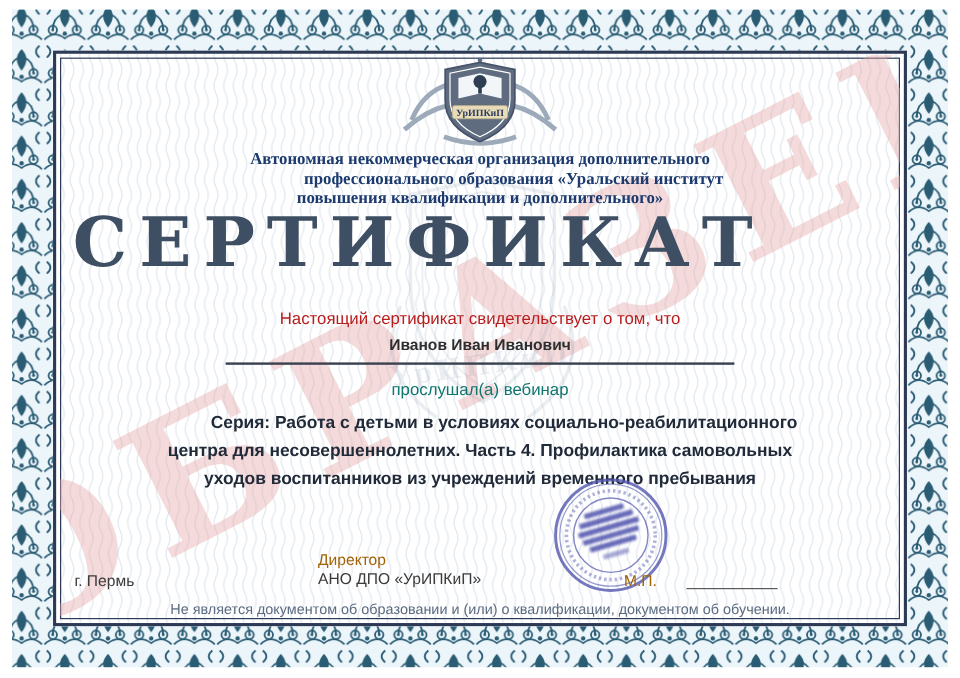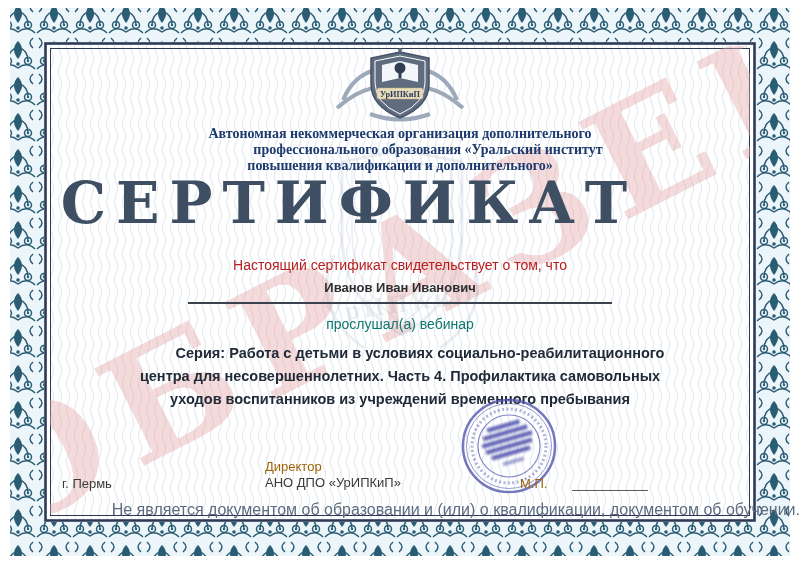--- a/index.html
+++ b/index.html
@@ -33,21 +33,21 @@
   #name-line{left:188px;top:302px;width:424px;height:0;border-top:2px solid #3a414f;}
   #action{left:0;top:316px;width:800px;text-align:center;font-size:14px;color:#0f766e;}
   .course-line{left:0;width:800px;text-align:center;font-size:14.5px;font-weight:bold;color:#212a38;}
   #course1{top:345px;padding-left:20px;} #course2{top:368px;} #course3{top:391px;}
   #stamp{left:450px;top:392px;}
   #director1{left:265px;top:459px;font-size:13px;color:#a16207;}
   #director2{left:265px;top:475px;font-size:13px;color:#3a3a3a;}
   #city{left:62px;top:476px;font-size:13px;color:#3a3a3a;}
   #mp{left:520px;top:476px;font-size:13px;color:#a16207;}
   #sig-line{left:572px;top:490px;width:76px;height:0;border-top:1.5px solid #5a5a5a;}
-  #disclaimer{left:0;top:501px;width:800px;text-align:right;font-size:16px;color:#5c6b80;}
+  #disclaimer{left:0;top:501px;width:800px;text-align:center;font-size:12px;color:#5c6b80;}
   #date-box{
     left:285px;top:524px;width:228px;height:28px;z-index:3;
     background:#ffffff;border:2px solid #223050;box-sizing:border-box;
     display:flex;align-items:center;justify-content:center;
     font-size:14px;font-weight:bold;color:#1d1d1d;
   }
 </style>
 </head>
 <body>
 

